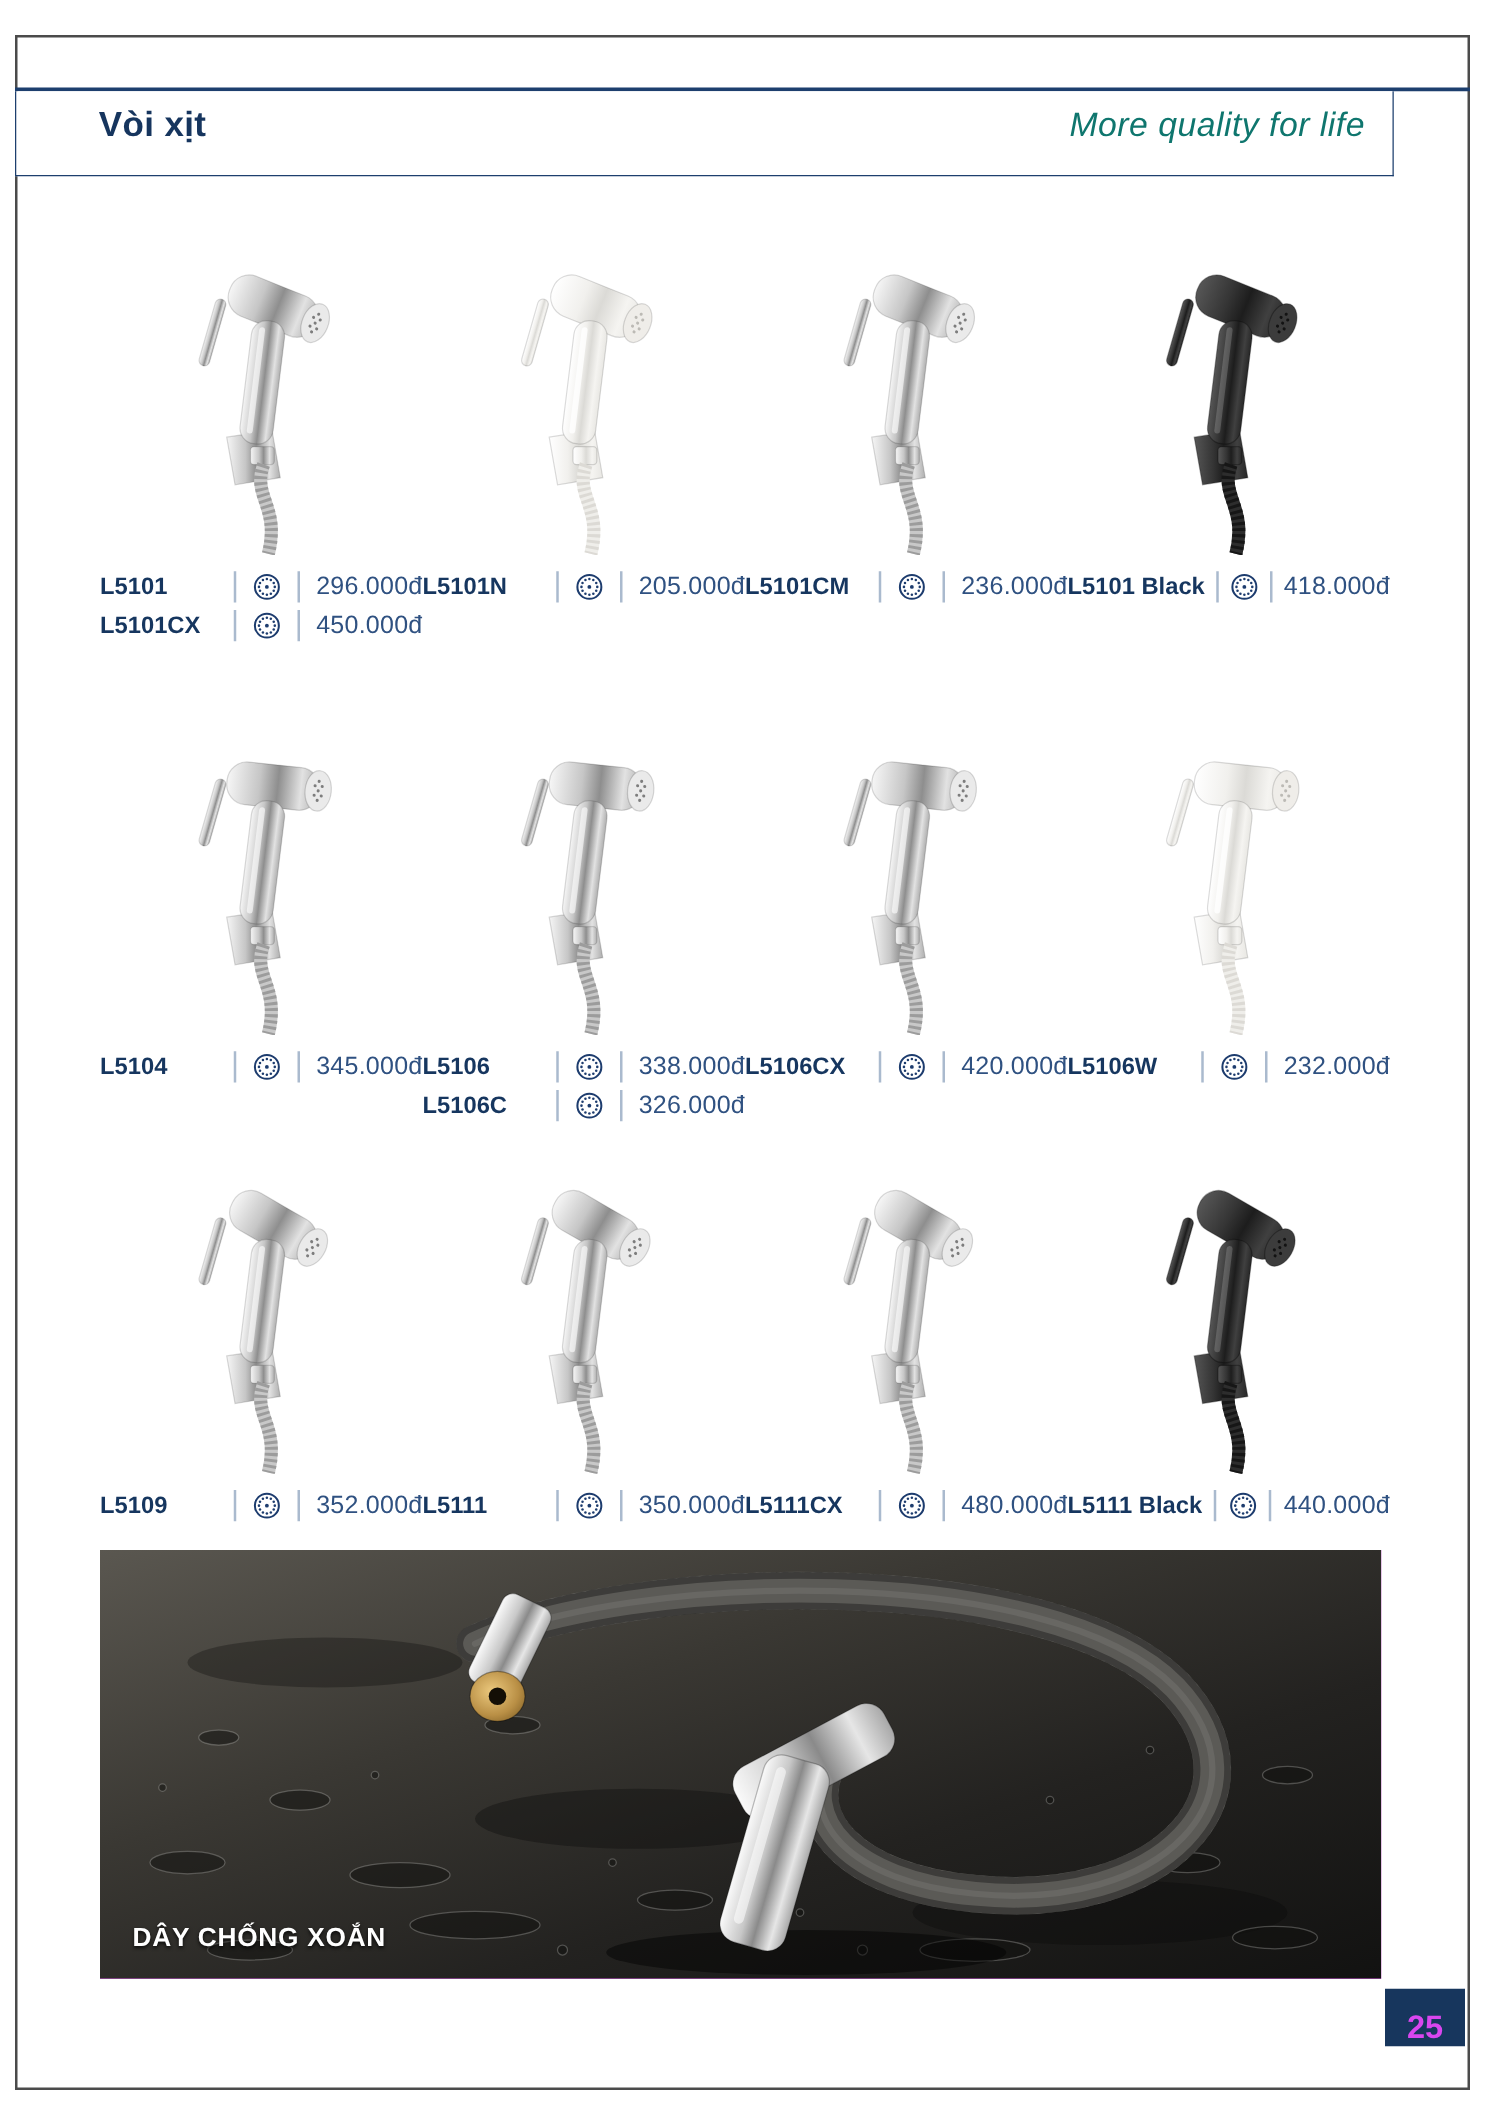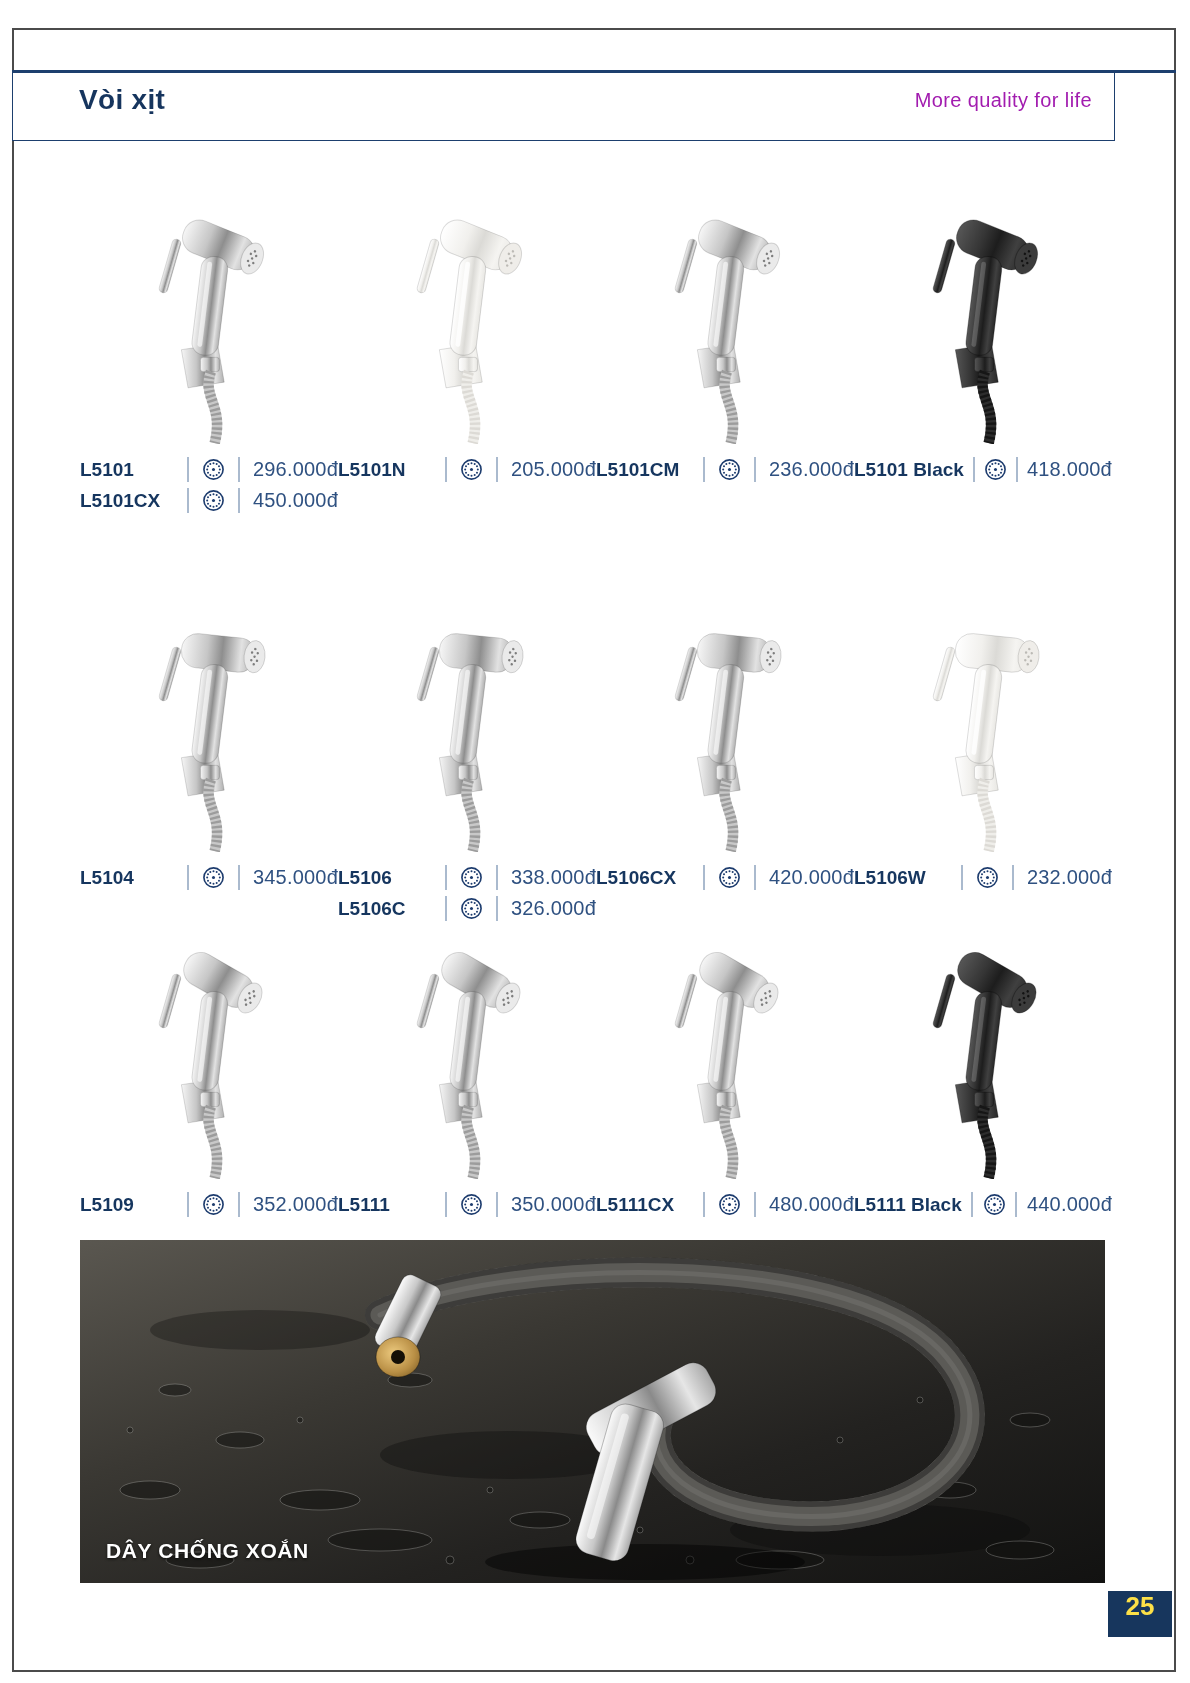--- a/index.html
+++ b/index.html
@@ -8,45 +8,45 @@
     font-family:"Liberation Sans","DejaVu Sans",sans-serif;color:#16365f;
   }
   .page-frame{position:absolute;left:12px;top:28px;width:1160px;height:1640px;border:2px solid #4b4b4b;pointer-events:none;}
   .header-rule{position:absolute;left:12px;top:70px;width:1164px;height:3px;background:#1d3f6e;}
   .header-box{
     position:absolute;left:12px;top:73px;width:1103px;height:68px;box-sizing:border-box;
     border:1.5px solid #1d3f6e;border-top:none;background:#fff;
     display:flex;align-items:center;justify-content:space-between;padding:0 22px 13px 66px;
   }
   .page-title{font-size:28px;font-weight:700;color:#16355e;letter-spacing:.3px;}
-  .tagline{font-size:20px;font-weight:400;color:#a21caf;letter-spacing:.4px;}
+  .tagline{font-size:27px;font-style:italic;font-weight:400;color:#0f766e;letter-spacing:.4px;}
 
   .prod-row{position:absolute;left:80px;width:1032px;display:grid;grid-template-columns:repeat(4,1fr);}
   .r1{top:192px;}
-  .r2{top:576px;}
+  .r2{top:552px;}
   .r3{top:903px;}
   .cell{display:flex;flex-direction:column;overflow:visible;}
   .imgwrap{height:252px;display:flex;align-items:flex-end;justify-content:center;}
   .r2 .imgwrap,.r3 .imgwrap{height:276px;}
   .labels{padding-top:10px;}
   .label-line{display:flex;align-items:center;gap:7px;white-space:nowrap;height:31px;justify-content:space-between;}
   .model{font-weight:700;font-size:19px;color:#16365f;min-width:94px;}
   .price{font-size:20px;font-weight:400;color:#2f5181;letter-spacing:.2px;}
   .sep{display:inline-block;width:2px;height:25px;background:#aabace;flex:0 0 auto;}
   .nozzle{flex:0 0 auto;display:block;}
 
   .banner{position:absolute;left:80px;top:1240px;width:1025px;height:343px;background:#a21caf;overflow:hidden;}
   .banner svg{display:block;}
   .banner-caption{
     position:absolute;left:26px;bottom:20px;color:#ffffff;font-weight:700;font-size:21px;letter-spacing:.6px;
     text-shadow:0 1px 3px rgba(0,0,0,.8);
   }
   .page-badge{
     position:absolute;left:1108px;top:1591px;width:64px;height:46px;background:#17365d;
-    display:flex;align-items:flex-start;justify-content:center;color:#fde047;font-weight:700;font-size:26px;
+    display:flex;align-items:flex-end;justify-content:center;color:#d946ef;font-weight:700;font-size:26px;
   }
 </style>
 </head>
 <body>
 
 <div class="page">
 
   <div class="page-frame"></div>
 
   <div class="header-rule"></div>

